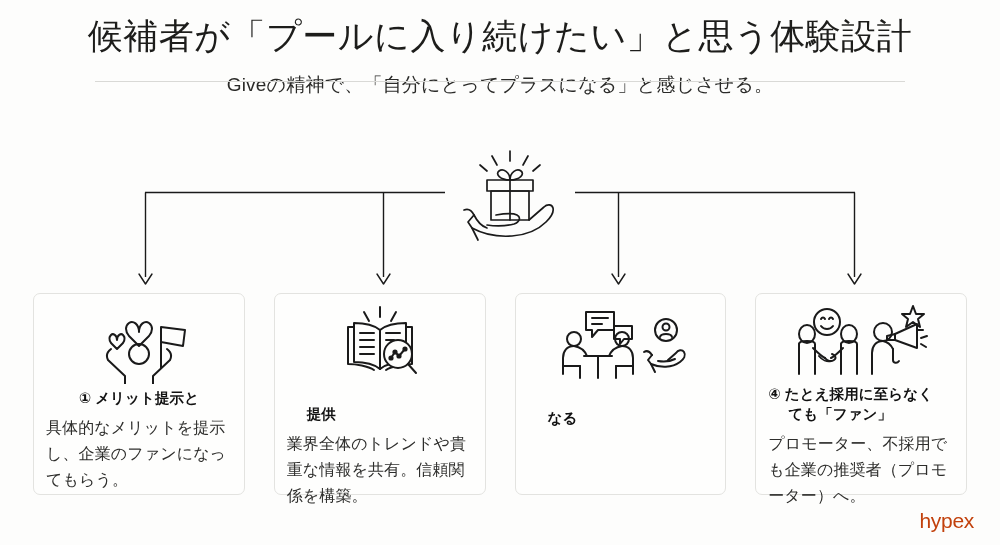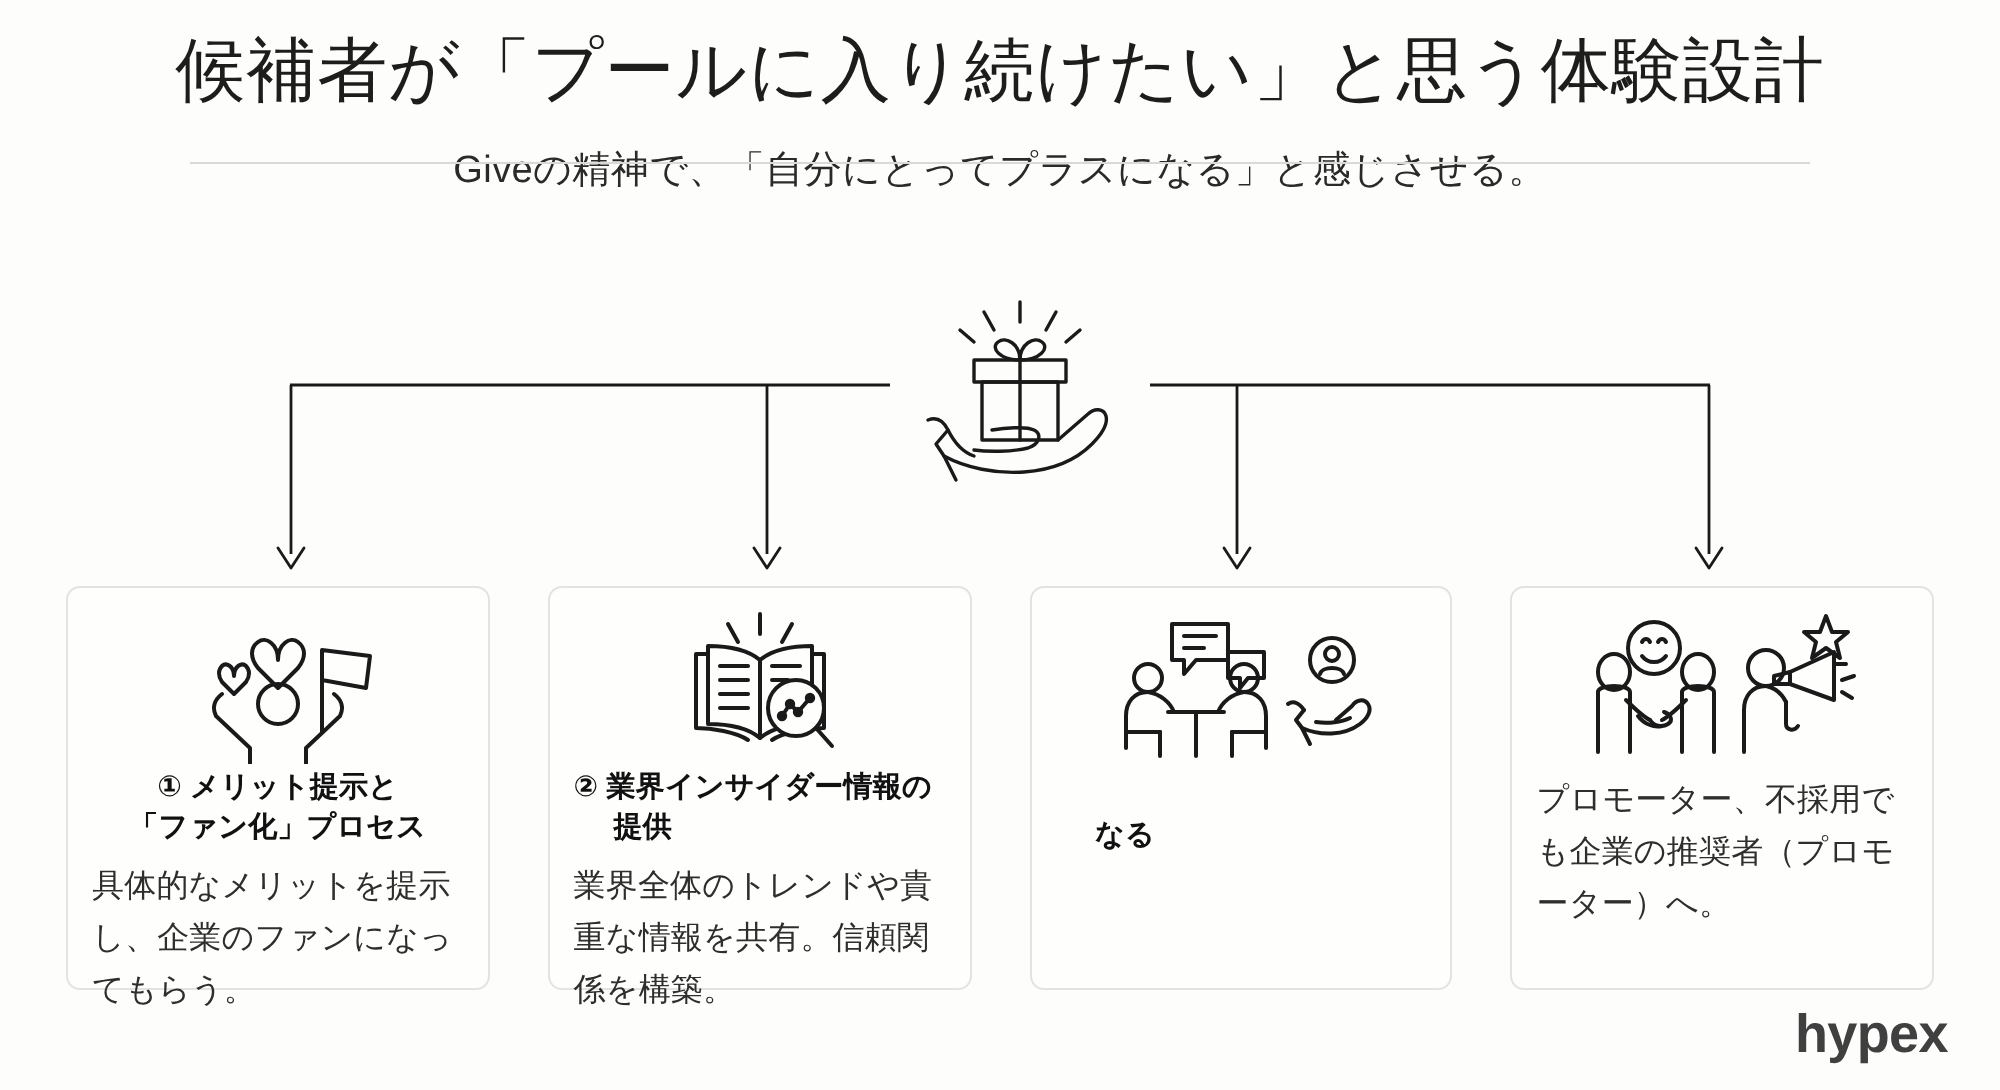--- a/index.html
+++ b/index.html
@@ -133,24 +133,24 @@
     color: #2e2e2c;
     margin: 0;
     letter-spacing: 0.1px;
   }
 
   
   .logo {
     position: absolute;
     right: 26px;
     bottom: 12px;
-    font-size: 27px;
-    font-weight: bold;
+    font-size: 21px;
+    font-weight: normal;
     letter-spacing: -0.3px;
-    color: #404040;
+    color: #c2410c;
   }
 </style>
 </head>
 <body>
 
 <div class="header">
   <h1 class="slide-title">候補者が「プールに入り続けたい」と思う体験設計</h1>
   <div class="title-rule"></div>
   <h2 class="slide-subtitle">Giveの精神で、「自分にとってプラスになる」と感じさせる。</h2>
 </div>
@@ -215,21 +215,20 @@
         <path d="M24 43 C20 46 19 50 21 54 L38 70 V78"></path>
         <path d="M80 43 C84 46 85 50 83 54 L66 70 V78"></path>
 
         <path d="M74 36 V62"></path>
 
         <path d="M74 21 L98 24 L96 40 L74 36 Z"></path>
       </svg>
     </div>
     <p class="card-title centered">
       <span>① メリット提示と</span><br>
-      <span>「ファン化」プロセス</span>
     </p>
     <p class="card-body">具体的なメリットを提示し、企業のファンになってもらう。</p>
   </div>
 
   <div class="card">
     <div class="card-icon">
       <svg width="104" height="78" viewBox="0 0 104 78" fill="none" stroke="#1a1a1a" stroke-width="2" stroke-linecap="round" stroke-linejoin="round">
 
         <path d="M52 3 V13"></path>
         <path d="M36 8 L41 17"></path>
@@ -255,21 +254,21 @@
         <path d="M63 54 L67 48 L71 52 L77 45"></path>
         <circle cx="63" cy="54" r="1.6" fill="#1a1a1a"></circle>
         <circle cx="67" cy="48" r="1.6" fill="#1a1a1a"></circle>
         <circle cx="71" cy="52" r="1.6" fill="#1a1a1a"></circle>
         <circle cx="77" cy="45" r="1.6" fill="#1a1a1a"></circle>
 
         <path d="M80 60 L88 69"></path>
       </svg>
     </div>
     <p class="card-title hang">
-      <span>② 業界インサイダー情報の</span><br>
+      <br>
       <span>提供</span>
     </p>
     <p class="card-body">業界全体のトレンドや貴重な情報を共有。信頼関係を構築。</p>
   </div>
 
   <div class="card">
     <div class="card-icon">
       <svg width="136" height="78" viewBox="0 0 136 78" fill="none" stroke="#1a1a1a" stroke-width="2" stroke-linecap="round" stroke-linejoin="round">
 
         <path d="M34 6 H62 V24 H46 L40 31 V24 H34 Z"></path>
@@ -340,18 +339,22 @@
         <path d="M104 30 L126 20 V44 L104 36 Z"></path>
         <path d="M104 30 L96 32 V36 L104 36 Z"></path>
         <path d="M126 26 H132"></path>
 
         <path d="M130 34 L136 32"></path>
         <path d="M130 40 L135 43"></path>
 
         <path d="M122 2 L125 10 L133 10 L127 15 L129 23 L122 18 L115 23 L117 15 L111 10 L119 10 Z"></path>
       </svg>
     </div>
+    <p class="card-title hang">
+      <span>④ たとえ採用に至らなく</span><br>
+      <span>ても「ファン」</span>
+    </p>
     <p class="card-body">プロモーター、不採用でも企業の推奨者（プロモーター）へ。</p>
   </div>
 
 </div>
 
 <div class="logo">hypex</div>
 
 </body></html>

